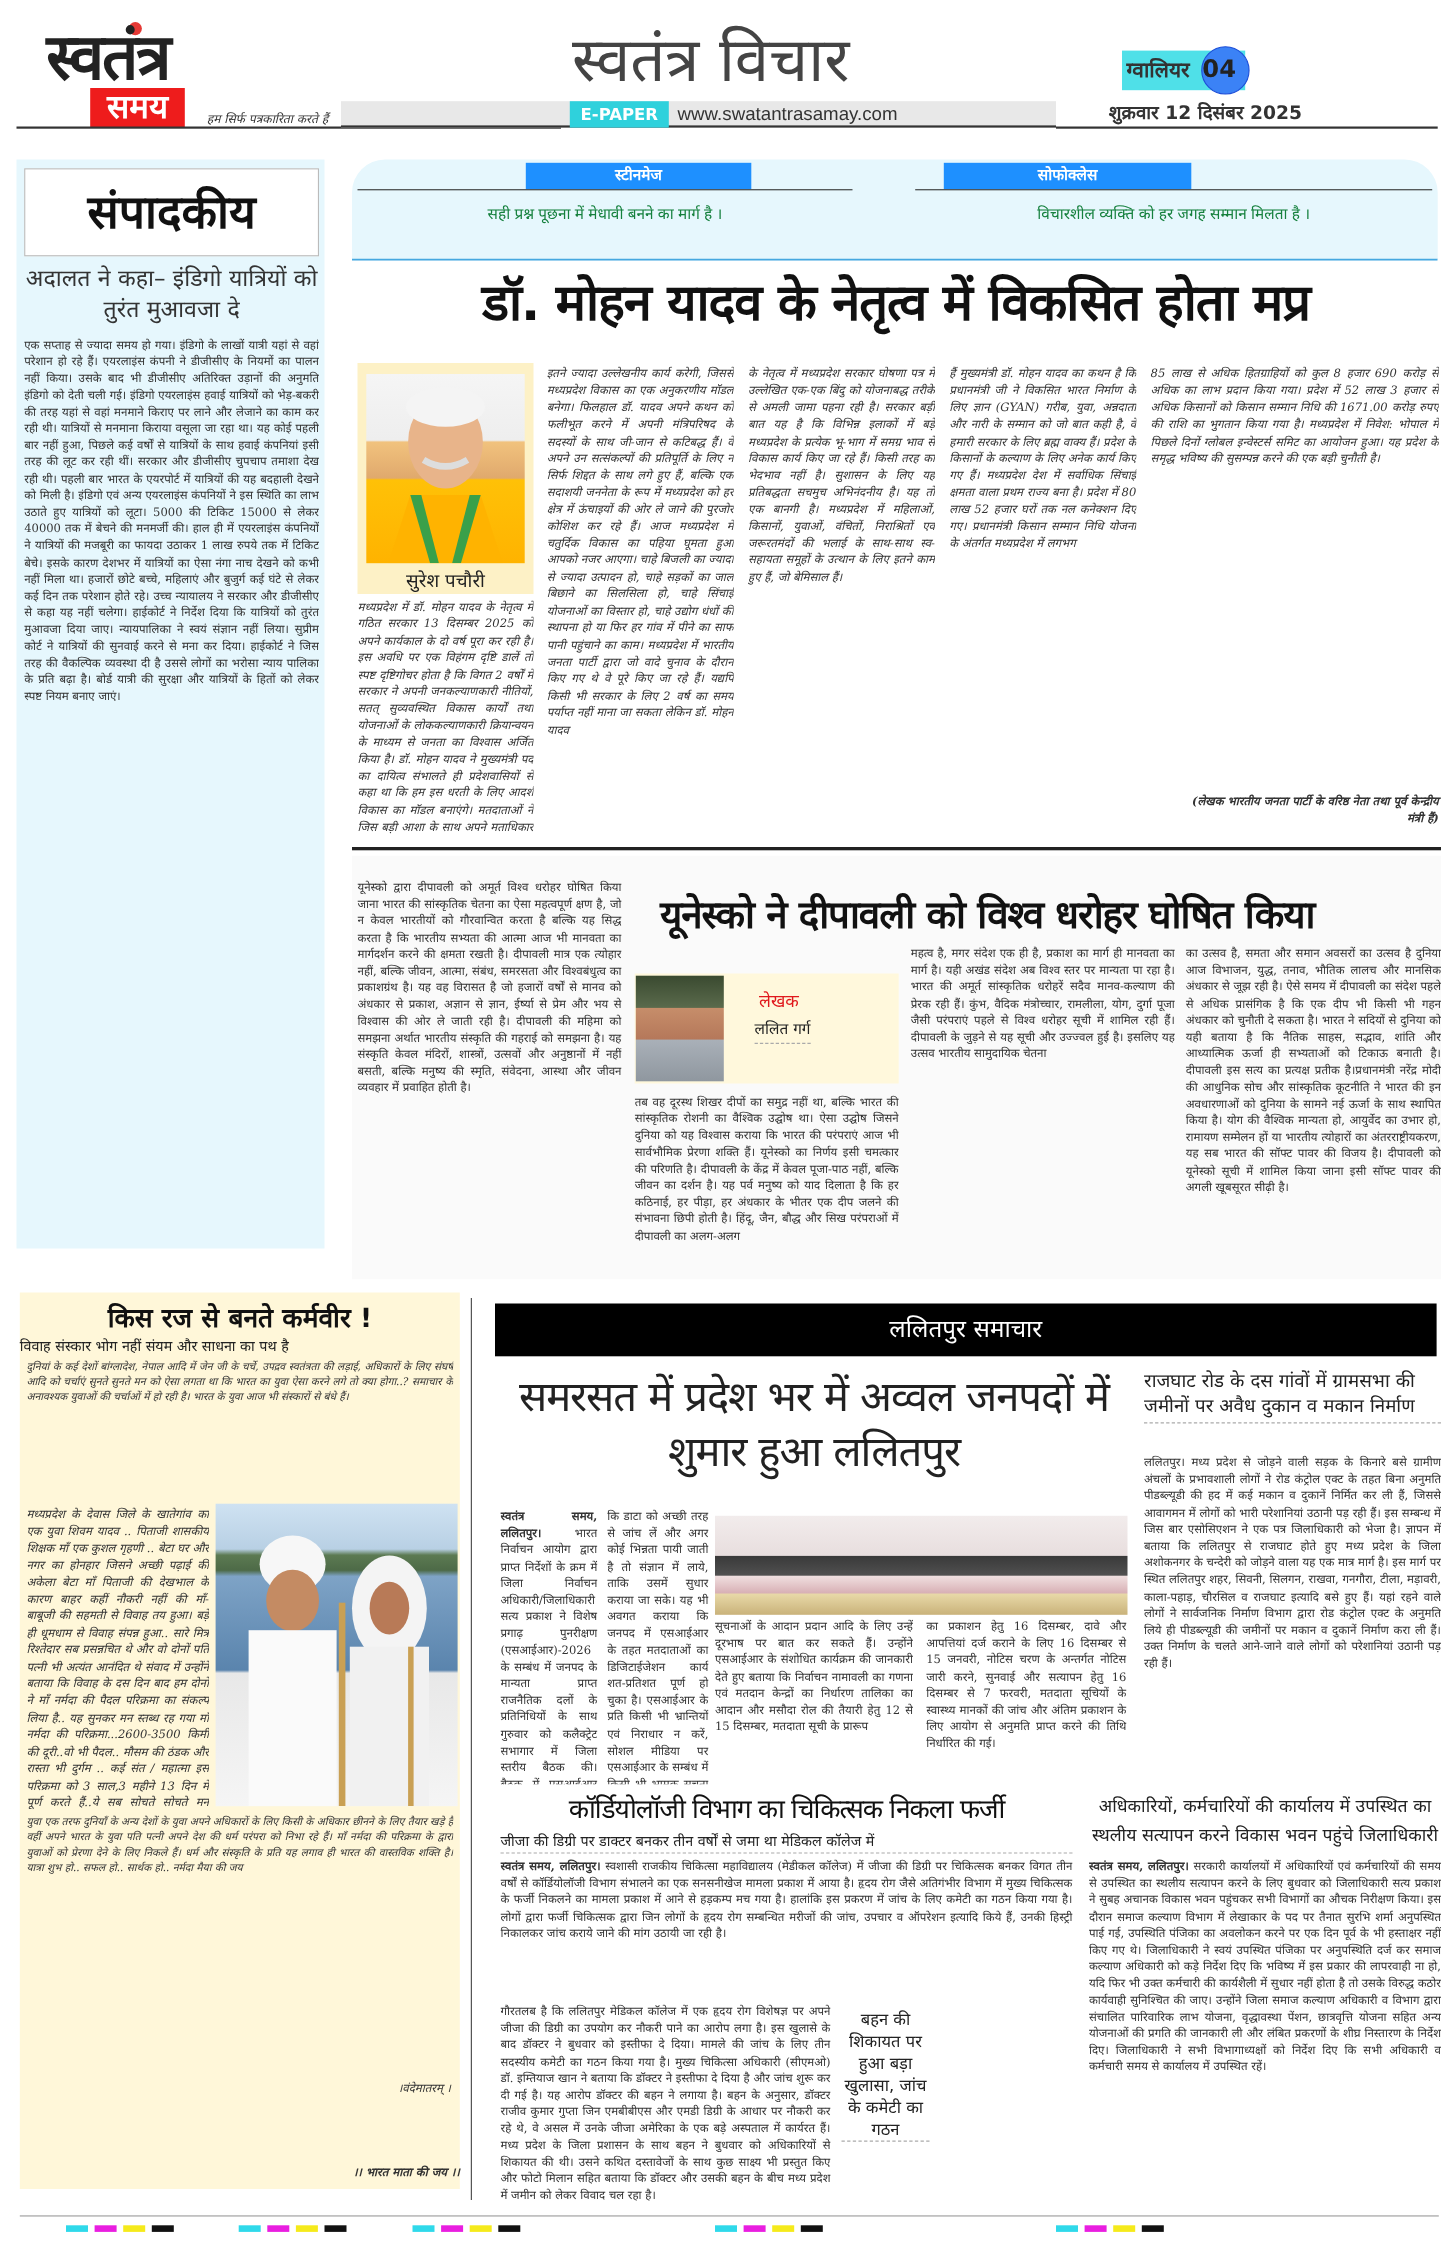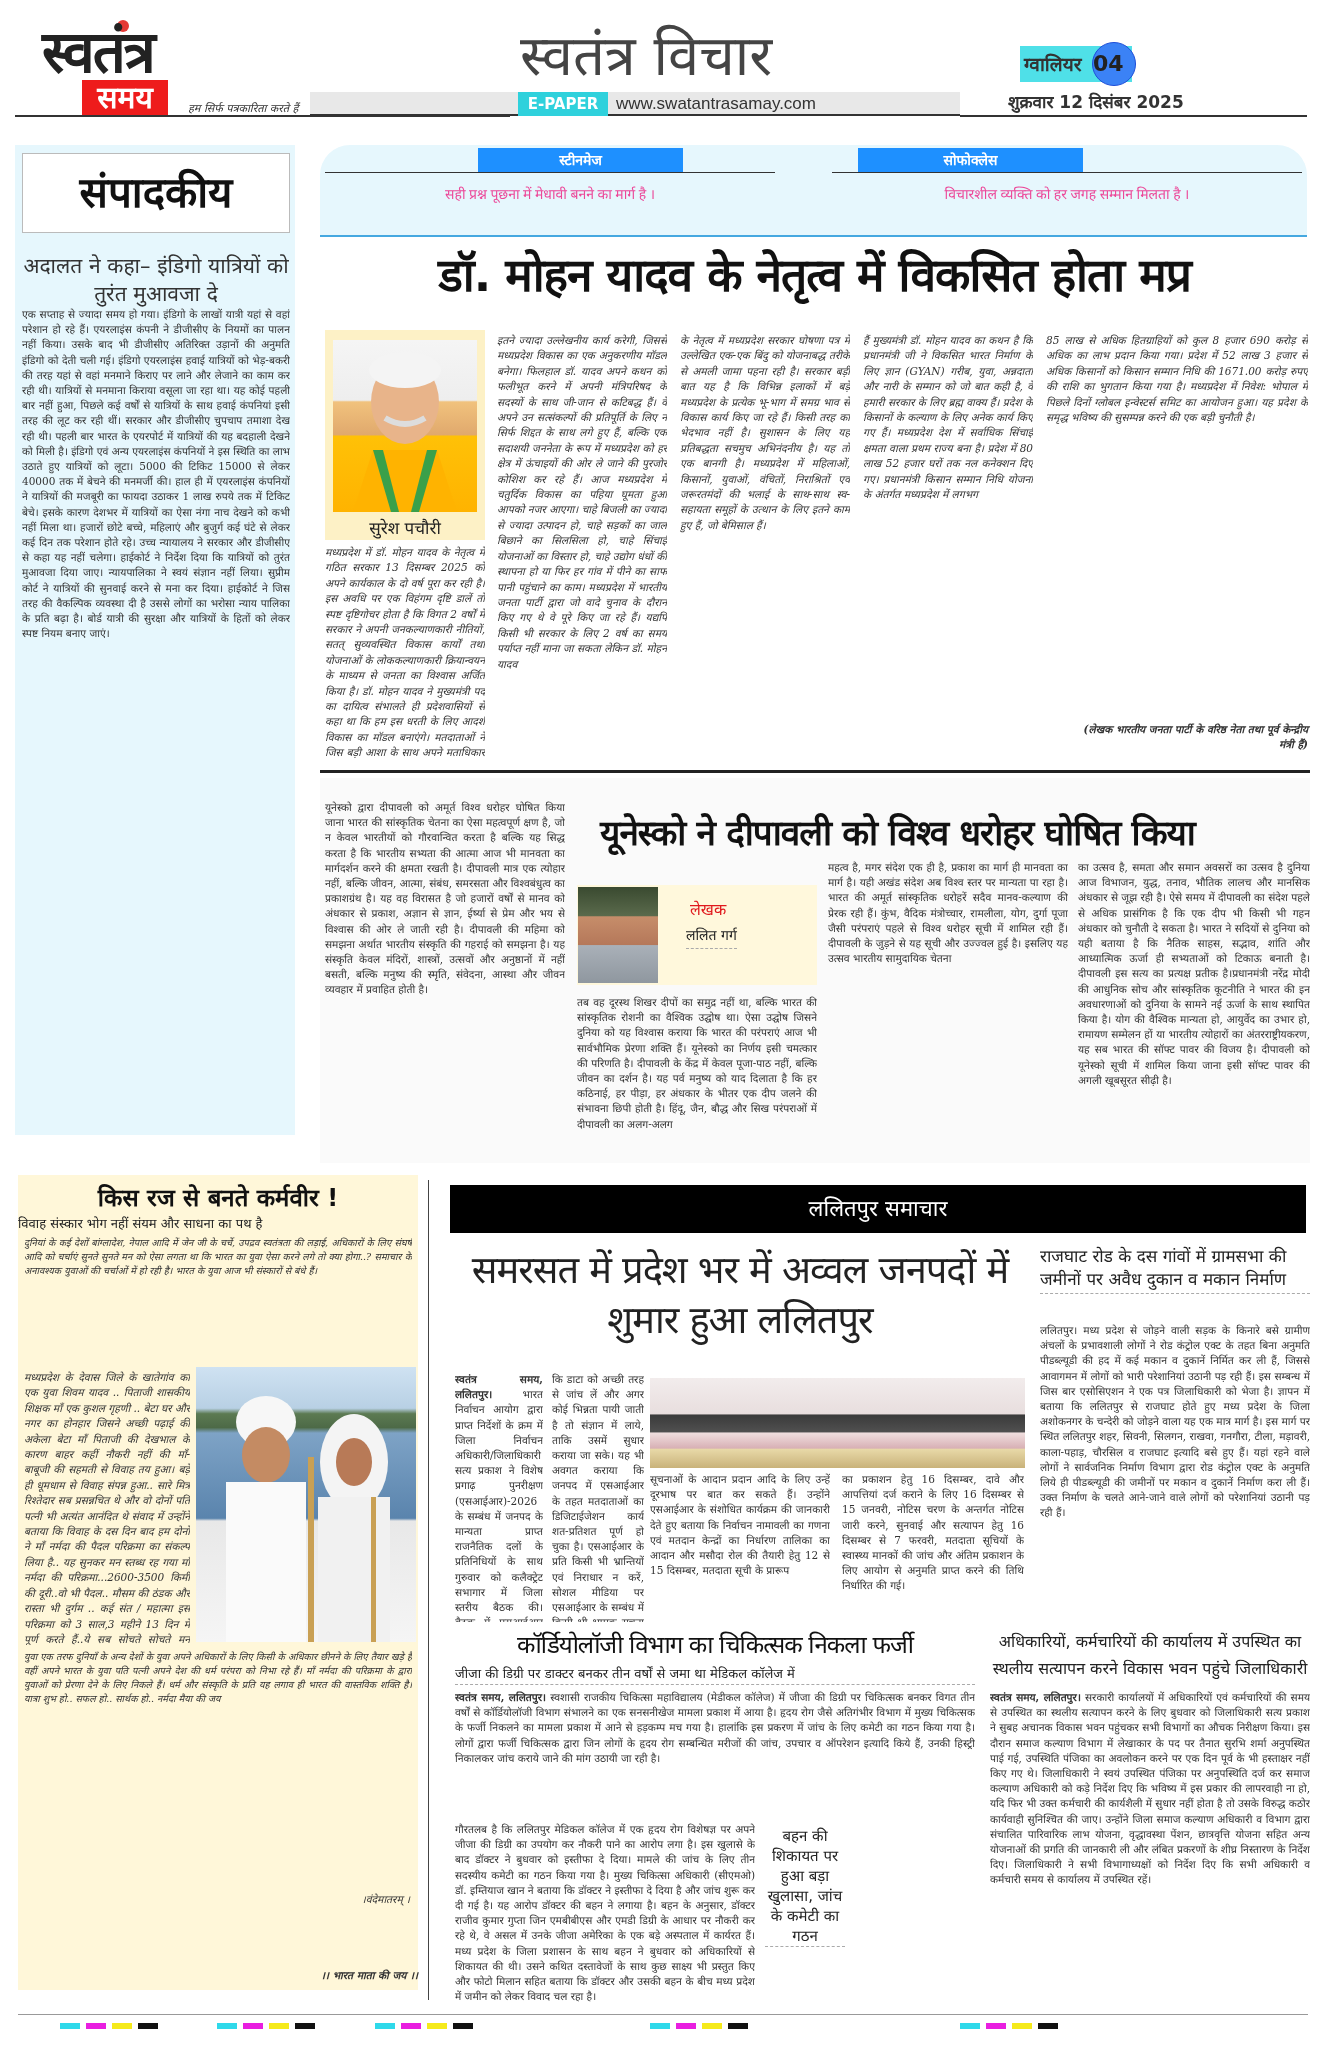--- a/index.html
+++ b/index.html
@@ -19,28 +19,28 @@
   .epaper-url { left: 616px; top: 92px; font-family: "Liberation Sans", sans-serif; font-size: 17px; line-height: 24px; color: #333; }
   .city-badge { left: 1020px; top: 46px; width: 112px; height: 36px; background: #4fe0e8; }
   .city-name { left: 1024px; top: 48px; font-family: "DejaVu Sans", sans-serif; font-weight: bold; font-size: 19px; line-height: 32px; color: #333; }
   .page-num { left: 1092px; top: 42px; width: 44px; height: 44px; border-radius: 50%; background: #3b82f6; border: 1px solid #1d4ed8; font-family: "DejaVu Sans", sans-serif; font-weight: bold; font-size: 22px; line-height: 42px; color: #222; }
   .date-line { left: 1008px; top: 90px; font-family: "DejaVu Sans", sans-serif; font-weight: bold; font-size: 17px; color: #333; }
   .right-rule { left: 960px; top: 115px; width: 347px; height: 2px; background: #333; }
 
   
   .editorial { left: 15px; top: 145px; width: 280px; height: 990px; background: #e6f7fd; }
   .editorial-badge { left: 22px; top: 153px; width: 268px; height: 80px; background: #fff; border: 1px solid #bbb; font-family: "DejaVu Sans", sans-serif; font-weight: bold; font-size: 42px; line-height: 78px; text-align: center; color: #111; }
-  .editorial-headline { left: 22px; top: 252px; width: 268px; font-family: "DejaVu Sans", sans-serif; font-size: 21px; line-height: 28px; text-align: center; color: #333; }
+  .editorial-headline { left: 22px; top: 239px; width: 268px; font-family: "DejaVu Sans", sans-serif; font-size: 21px; line-height: 28px; text-align: center; color: #333; }
   .editorial-text { left: 22px; top: 307px; width: 268px; }
 
   
   .quote-panel { left: 320px; top: 145px; width: 987px; height: 92px; background: #e6f7fd; border-radius: 30px 30px 0 0; border-bottom: 2px solid #45a8e0; }
   .quote-tab { height: 24px; background: #1e90ff; color: #fff; font-family: "DejaVu Sans", sans-serif; font-weight: bold; font-size: 14px; line-height: 24px; text-align: center; }
   .quote-rule { height: 1px; background: #333; }
-  .quote-text { font-family: Liberation Serif, serif; font-size: 14px; text-align: center; color: #ec4899; }
+  .quote-text { font-family: Liberation Sans, sans-serif; font-size: 14px; text-align: center; color: #15803d; }
 
   .main-headline { left: 322px; top: 245px; width: 985px; font-family: "DejaVu Sans", sans-serif; font-weight: bold; font-size: 46px; line-height: 60px; text-align: center; color: #111; letter-spacing: -1px; }
 
   .photo-box { left: 325px; top: 330px; width: 160px; height: 210px; background: #fdf1c6; }
   .photo-portrait { left: 333px; top: 340px; width: 144px; height: 172px; background: linear-gradient(180deg,#f5f5f5 0%,#eee 35%, #f1c27d 36%, #e0a96d 55%, #ffc107 56%, #ffb300 100%); overflow: hidden; }
   .photo-caption { left: 325px; top: 516px; width: 160px; font-family: "DejaVu Sans", sans-serif; font-size: 17px; text-align: center; color: #222; }
 
   .col { position: absolute; }
   .divider-h { height: 3px; background: #222; }
 

